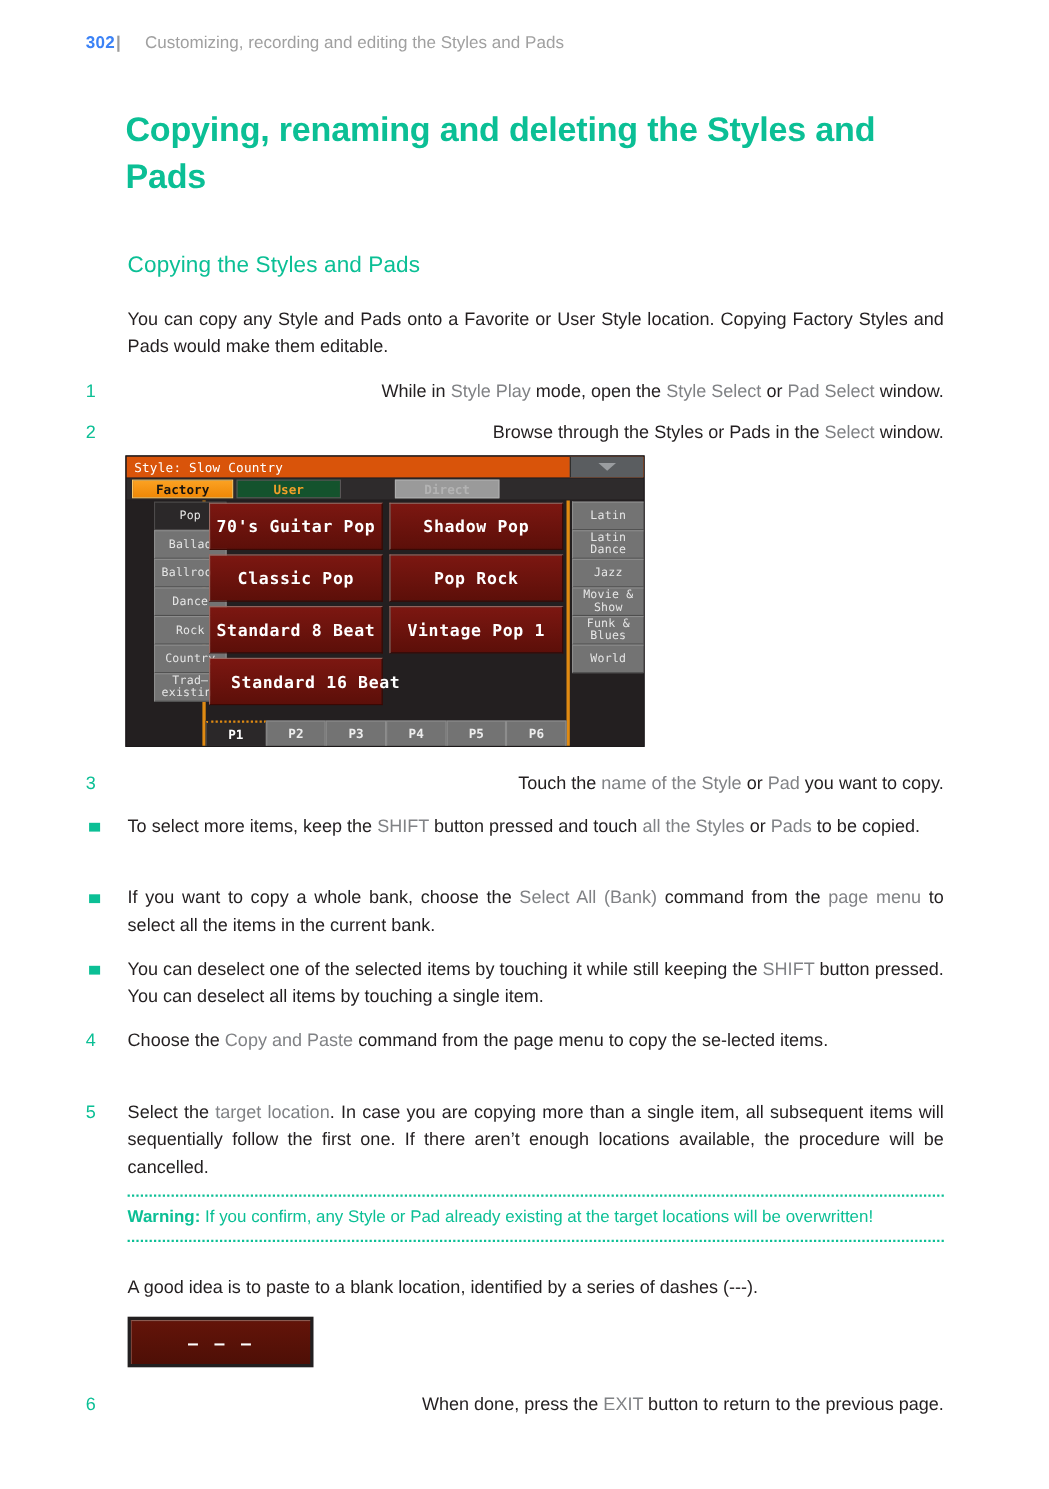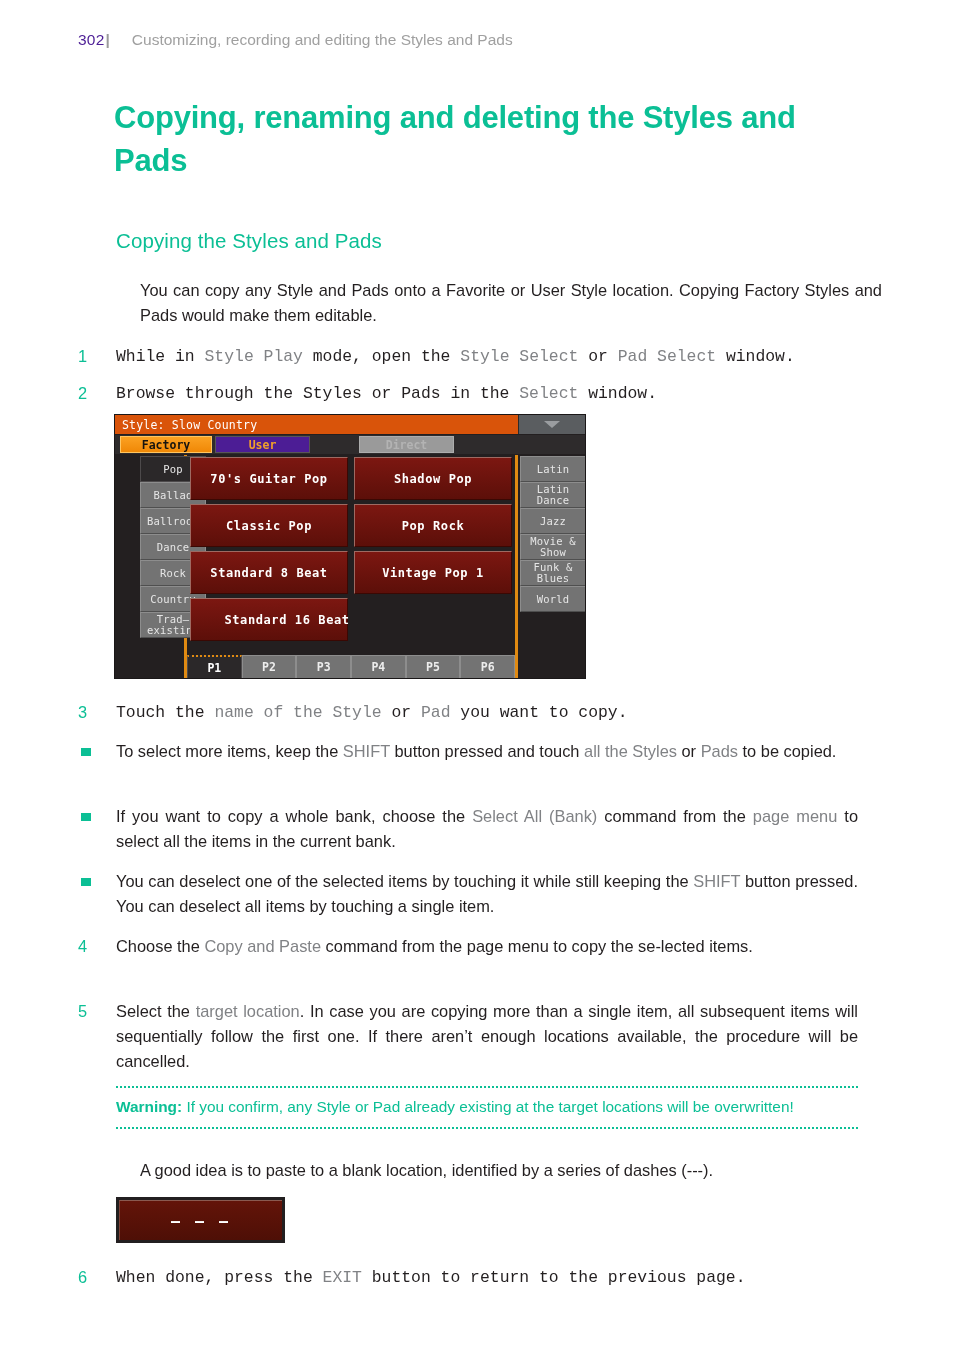--- a/index.html
+++ b/index.html
@@ -26,22 +26,22 @@
   
   .runhead {
     position: absolute;
     left: 78px;
     top: 30px;
     font-size: 15.5px;
     line-height: 20px;
     white-space: nowrap;
   }
   .runhead .folio {
-    font-weight: normal;
-    color: #4c1d95;
+    font-weight: bold;
+    color: #3b82f6;
     letter-spacing: 0.2px;
   }
   .runhead .bar {
     color: #9b9b9b;
     font-weight: bold;
     padding-left: 1px;
   }
   .runhead .runtitle {
     color: #a0a0a0;
     padding-left: 22px;
@@ -75,21 +75,20 @@
 
   
   .body-block {
     position: absolute;
     left: 116px;
     width: 742px;
     font-size: 16.4px;
     line-height: 25px;
     color: #231f20;
     text-align: justify;
-    margin-left: 24px;
   }
   .body-block.noj { text-align: left; }
   .kw { color: #808285; }
 
   
   .step {
     position: absolute;
     left: 78px;
     width: 780px;
     font-size: 16.4px;
@@ -111,21 +110,21 @@
     height: 8px;
     background: #0bbf95;
     display: block;
     left: 3px;
   }
   .step .txt {
     margin-left: 38px;
     display: block;
     text-align: justify;
   }
-  .step .txt.left { text-align: left; font-family: Liberation Mono, monospace; }
+  .step .txt.left { text-align: right; }
 
   
   .warning {
     position: absolute;
     left: 116px;
     width: 742px;
     border-top: 2px dotted #0bbf95;
     border-bottom: 2px dotted #0bbf95;
     padding: 7px 0 9px 0;
     color: #0bbf95;
@@ -225,21 +224,21 @@
   }
   .shot .tab.factory {
     left: 5px; width: 92px;
     background: linear-gradient(#fba122, #f08806);
     color: #17140f;
     font-weight: bold;
     border: 1px solid #ffc661;
   }
   .shot .tab.user {
     left: 100px; width: 95px;
-    background: #4c1d95;
+    background: #14532d;
     color: #f0a02a;
     font-weight: bold;
     border: 1px solid #595556;
   }
   .shot .tab.direct {
     left: 199px; width: 95px;
     background: #9a9a9a;
     color: #b3b3b3;
     font-weight: bold;
     border: 1px solid #adadad;
@@ -305,21 +304,21 @@
   .stylebtn {
     position: absolute;
     width: 158px;
     height: 43px;
     box-sizing: border-box;
     background: linear-gradient(#7c1711, #5c0f09);
     border: 1px solid #9e6a62;
     border-bottom-color: #3a0803;
     border-right-color: #3a0803;
     color: #ffffff;
-    font-size: 12px;
+    font-size: 15px;
     font-weight: bold;
     display: flex;
     align-items: center;
     justify-content: center;
     letter-spacing: 0.6px;
     white-space: nowrap;
   }
 
   .pstrip {
     position: absolute;

